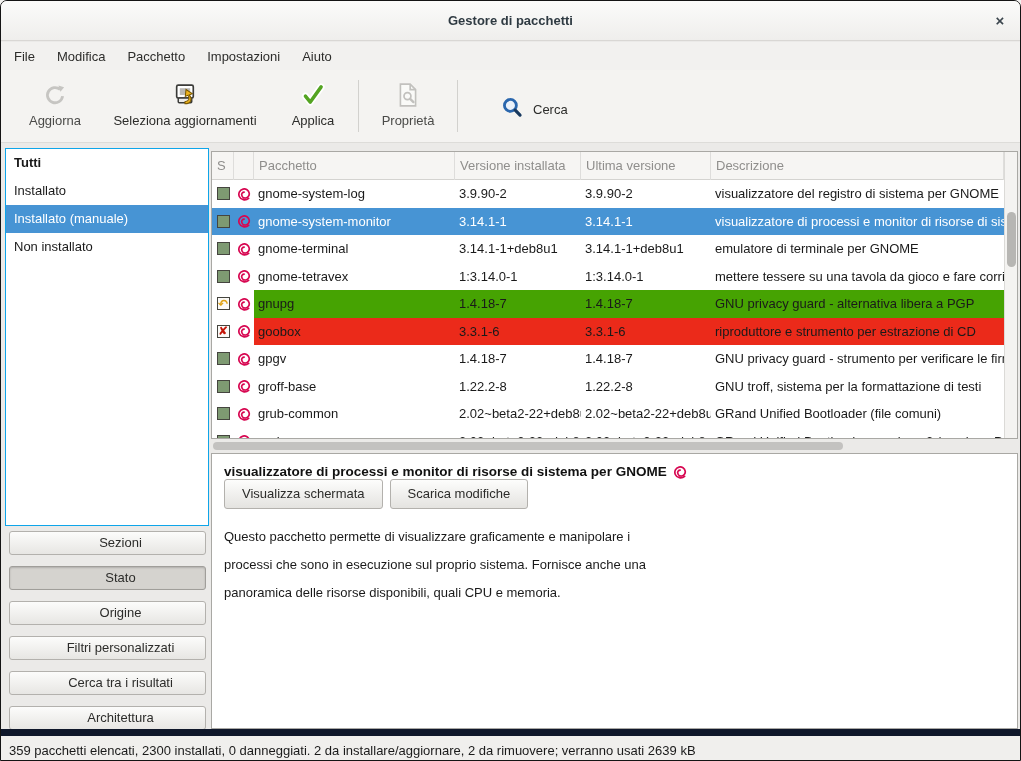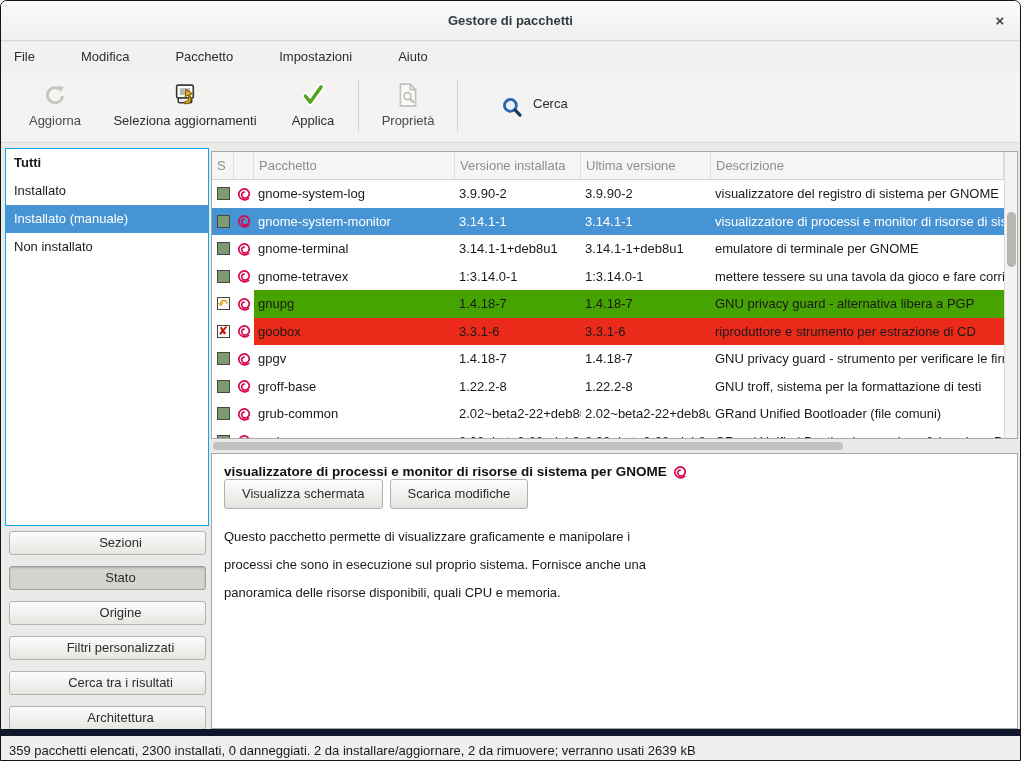--- a/index.html
+++ b/index.html
@@ -24,21 +24,21 @@
     font-weight:bold; color:#2f3a42; font-size:13px;
   }
   .close-btn {
     position:absolute; right:10px; top:10px; width:20px; height:20px;
     text-align:center; line-height:20px; font-weight:bold; font-size:15px;
     color:#3c464e; cursor:default;
   }
   
   .menubar {
     position:absolute; top:41px; left:0; right:0; height:28px;
-    background:#f2f1ef; display:flex; align-items:center; padding-left:2px;gap:24px;
+    background:#f2f1ef; display:flex; align-items:center; padding-left:2px;
   }
   .menu-item { padding:4px 11px; color:#2d2d2b; }
   
   .toolbar {
     position:absolute; top:69px; left:0; right:0; height:73px;
     background:#f4f3f1; border-bottom:1px solid #dddcd9;
     display:flex; align-items:flex-start; padding:6px 0 0 8px;
   }
   .tbtn {
     display:flex; flex-direction:column; align-items:center;
@@ -46,21 +46,21 @@
   }
   .tbtn .ticon { height:30px; display:flex; align-items:center; justify-content:center; }
   .tbtn .tlabel { margin-top:3px; white-space:nowrap; }
   .tbtn.disabled .tlabel { color:#4a4a48; }
   .w-aggiorna { width:92px; }
   .w-seleziona { width:168px; }
   .w-applica { width:88px; }
   .w-proprieta { width:96px; }
   .tsep { width:1px; height:52px; background:#d2d1ce; margin:4px 1px 0 1px; }
   .cerca-btn {
-    display:flex; align-items:flex-start; gap:9px; margin-left:34px; margin-top:16px;
+    display:flex; align-items:center; gap:9px; margin-left:34px; margin-top:16px;
     color:#2c2c2a; padding:4px 8px;
   }
   
   .content { position:absolute; top:142px; left:0; right:0; height:588px; background:#ebeae8; }
   
   .filter-list {
     position:absolute; left:4px; top:5px; width:204px; height:378px;
     background:#fff; border:1px solid #0ea5e9; overflow:hidden;
   }
   .f-item { height:28px; line-height:28px; padding-left:8px; color:#1a1a1a; white-space:nowrap; }

